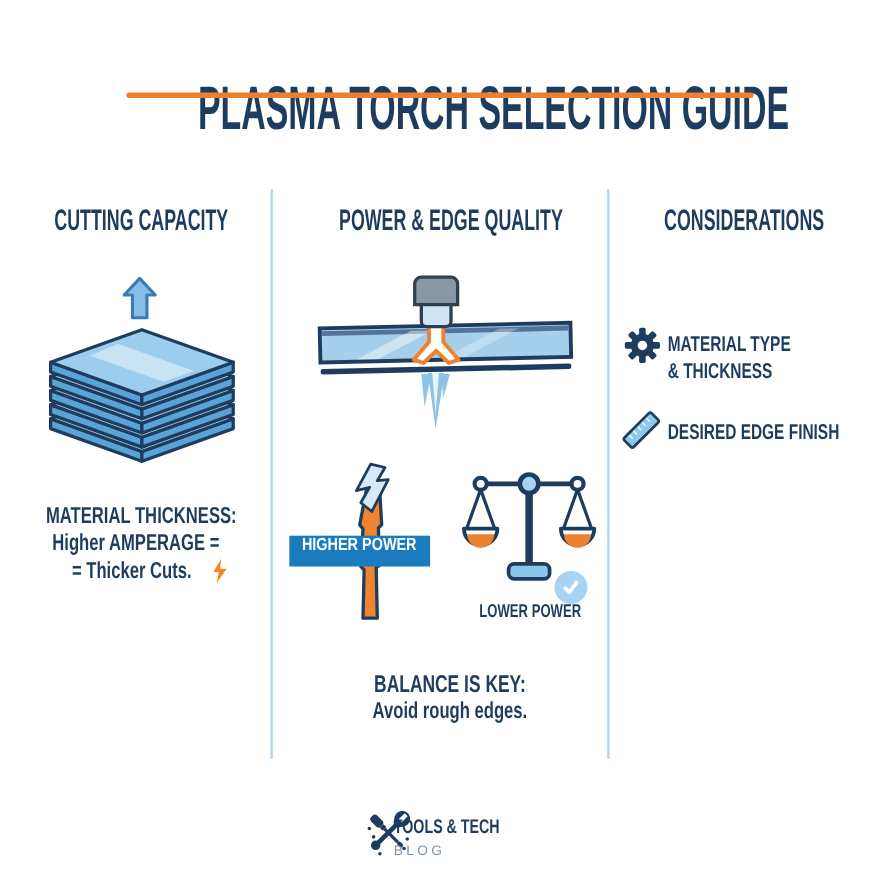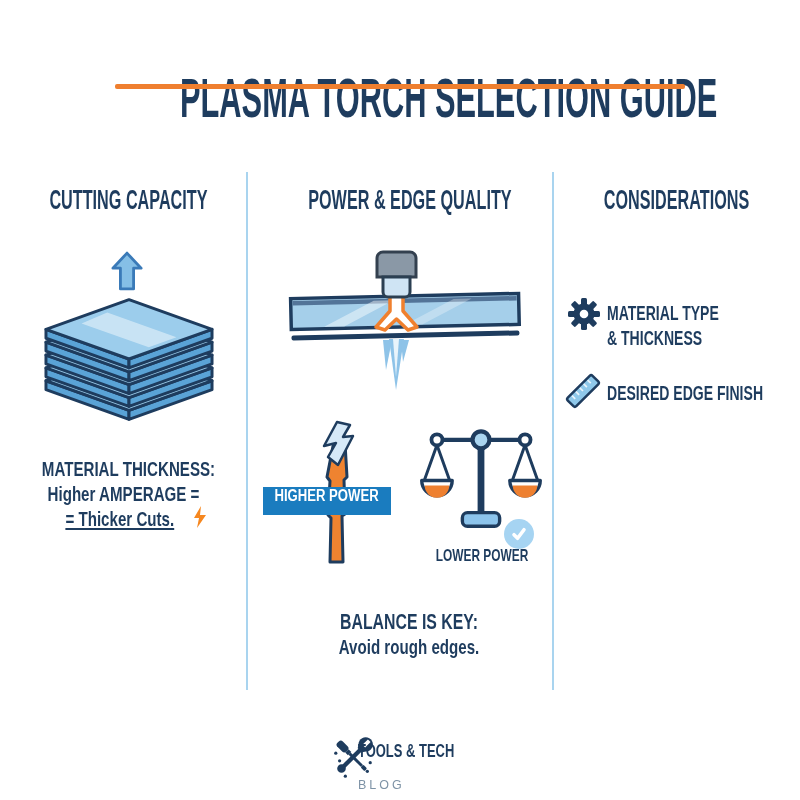--- a/index.html
+++ b/index.html
@@ -14,37 +14,37 @@
   .divider{top:172px;height:518px;width:2px;background:#a9d4ef;}
   .divider.left{left:246px;} .divider.right{left:552px;}
   
   .col-h{top:187px;font-size:27px;font-weight:700;line-height:1;text-align:center;
          color:#1e3c5e;transform:scaleX(.6);white-space:nowrap;}
   .col-h.c1{left:0;width:247px;} .col-h.c2{left:247px;width:306px;} .col-h.c3{left:553px;width:247px;}
   
   .cap{text-align:center;}
   .cap-line{display:block;font-size:21px;font-weight:700;line-height:25px;color:#1e3c5e;
             transform:scaleX(.72);white-space:nowrap;}
-  .cap-row{display:flex;justify-content:center;height:25px;text-decoration:underline;}
+  .cap-row{display:flex;align-items:center;justify-content:center;height:25px;}
   .cap-row .cap-line{display:inline-block;transform-origin:60% 50%;}
   .badge{left:263px;top:487px;width:128px;height:28px;background:#1a7cbf;
          display:flex;align-items:flex-start;justify-content:center;}
   .badge span{color:#fff;font-size:16px;font-weight:700;white-space:nowrap;transform:scaleX(.82);}
   .lower-label{left:403px;top:546px;width:158px;text-align:center;font-size:17px;font-weight:700;
                color:#1e3c5e;transform:scaleX(.7);white-space:nowrap;}
   .check-badge{left:504px;top:519px;width:30px;height:30px;border-radius:50%;background:#a6d4f2;
                display:flex;align-items:center;justify-content:center;}
   
   .cons-label{font-size:19.5px;font-weight:700;line-height:25px;color:#1e3c5e;
               transform:scaleX(.72);transform-origin:0 50%;white-space:nowrap;display:block;}
   
   .brand-name{display:block;font-size:18px;font-weight:700;color:#1e3c5e;
               transform:scaleX(.72);transform-origin:0 50%;white-space:nowrap;}
   .brand-sub{display:block;font-size:12.5px;font-weight:400;color:#7e93a6;letter-spacing:3px;
-             margin-top:16px;white-space:nowrap;}
+             margin-top:4px;white-space:nowrap;}
 </style>
 </head>
 <body>
 
 <div id="canvas">
 
   <h1 class="abs title">PLASMA TORCH SELECTION GUIDE</h1>
   <div class="abs title-underline"></div>
 
   <div class="abs divider left"></div>

